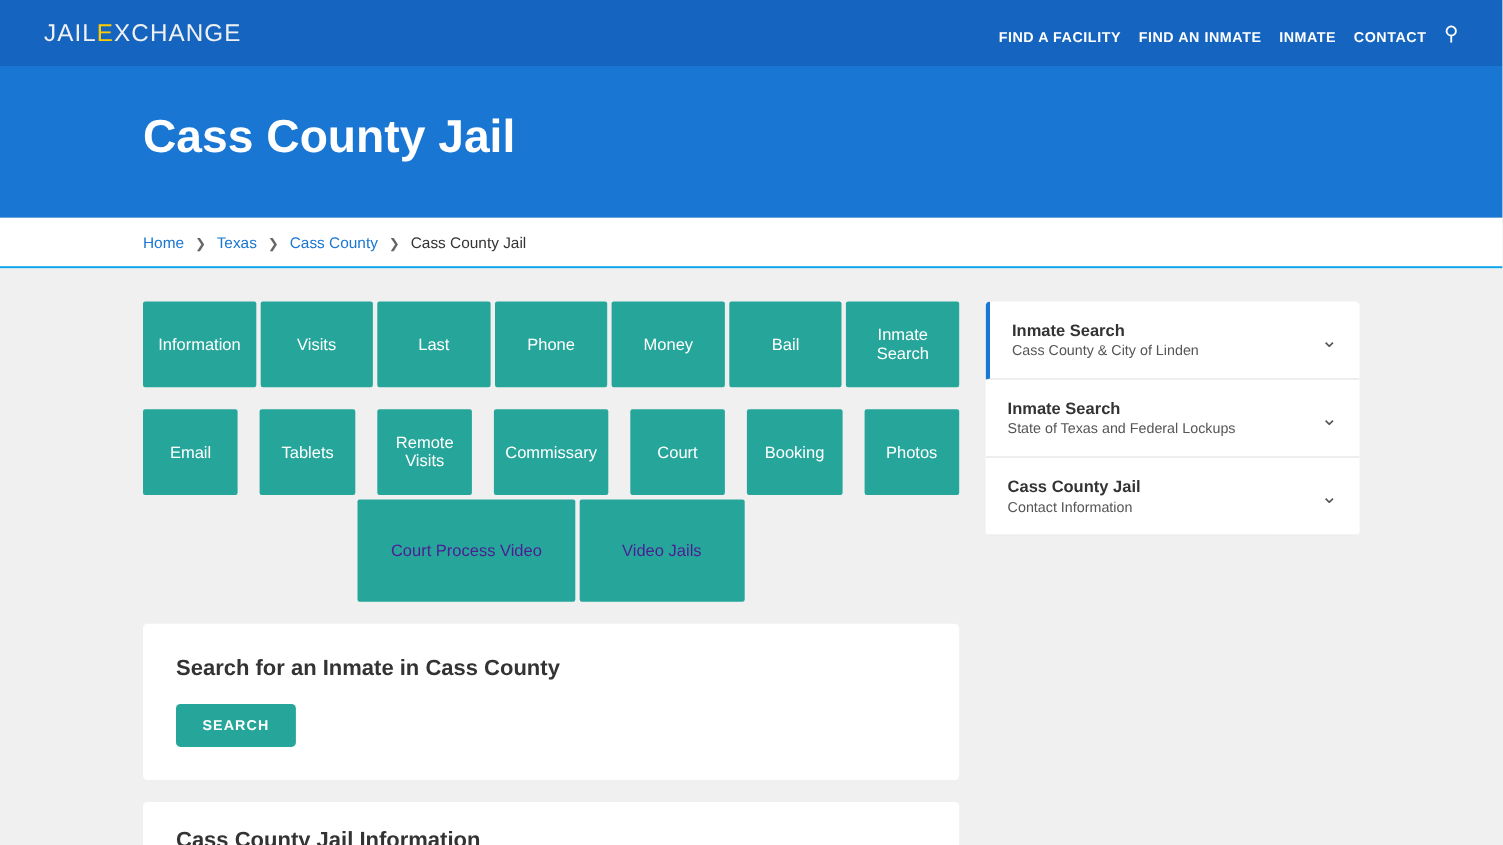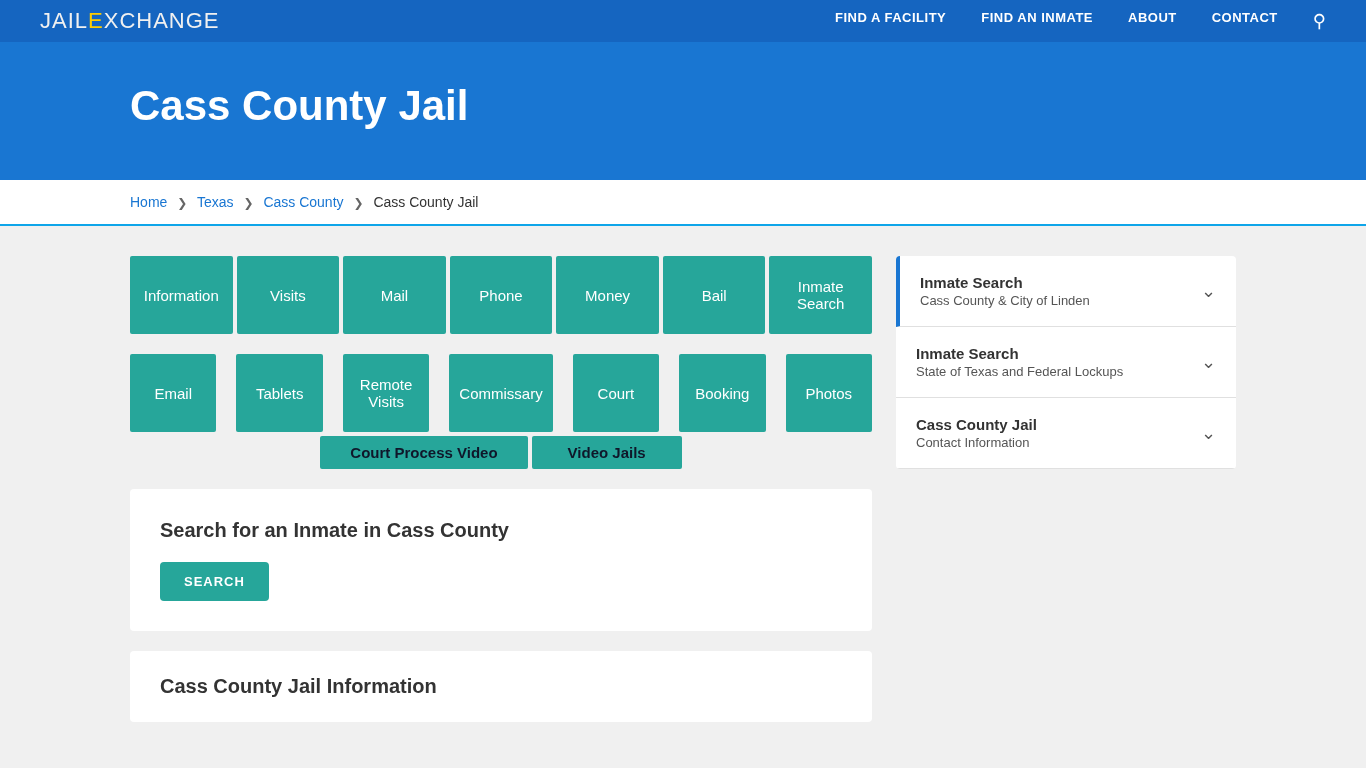--- a/index.html
+++ b/index.html
@@ -2,42 +2,42 @@
 <html><head>
   <meta charset="utf-8">
   <style>
     * { margin: 0; padding: 0; box-sizing: border-box; }
     body { font-family: Arial, sans-serif; background: #f0f0f0; color: #333; }
 
     
     .header {
       background: #1565c0;
       padding: 0 40px;
-      height: 42px;
+      height: 60px;
       display: flex;
       align-items: center;
       justify-content: space-between;
     }
     .logo {
       font-size: 22px;
       font-weight: 900;
       color: white;
       letter-spacing: 1px;
     }
     .logo span {
       color: #f0f0f0;
       font-weight: 400;
     }
     .logo .x-letter {
       color: #ffcc00;
     }
     .nav {
       display: flex;
-      align-items: flex-start;
-      gap: 35px;
+      align-items: flex-end;
+      gap: 16px;
     }
     .nav a {
       color: white;
       text-decoration: none;
       font-size: 13px;
       font-weight: 700;
       letter-spacing: 0.5px;
     }
     .search-icon {
       color: white;
@@ -112,25 +112,25 @@
       border: none;
       padding: 22px 10px;
       font-size: 15px;
       font-weight: 500;
       text-align: center;
       cursor: pointer;
       border-radius: 2px;
     }
     .row3-btn {
       background: #26a69a;
-      color: #0f172a;
+      color: #4c1d95;
       border: none;
-      padding: 8px 30px;
+      padding: 38px 30px;
       font-size: 15px;
-      font-weight: 700;
+      font-weight: 400;
       text-align: center;
       cursor: pointer;
       border-radius: 2px;
       min-width: 150px;
     }
 
     
     .search-box {
       background: white;
       padding: 30px;
@@ -228,21 +228,21 @@
 </head>
 <body>
 
 <header class="header">
   <div class="logo">
     <span>JAIL</span><span class="x-letter">E</span><span>XCHANGE</span>
   </div>
   <nav class="nav">
     <a href="#">FIND A FACILITY</a>
     <a href="#">FIND AN INMATE</a>
-    <a href="#">ABOUT</a>
+    <a href="#">INMATE</a>
     <a href="#">CONTACT</a>
     <span class="search-icon">⚲</span>
   </nav>
 </header>
 
 <div class="hero">
   <h1>Cass County Jail</h1>
 </div>
 
 <div class="breadcrumb">
@@ -254,21 +254,21 @@
   <span class="sep">❯</span>
   <span class="current">Cass County Jail</span>
 </div>
 
 <div class="main">
   <div class="left-col">
 
     <div class="btn-grid">
       <button class="grid-btn">Information</button>
       <button class="grid-btn">Visits</button>
-      <button class="grid-btn">Mail</button>
+      <button class="grid-btn">Last</button>
       <button class="grid-btn">Phone</button>
       <button class="grid-btn">Money</button>
       <button class="grid-btn">Bail</button>
       <button class="grid-btn">Inmate Search</button>
     </div>
 
     <div class="btn-grid-row2">
       <button class="grid-btn">Email</button>
       <button class="grid-btn">Tablets</button>
       <button class="grid-btn">Remote Visits</button>

